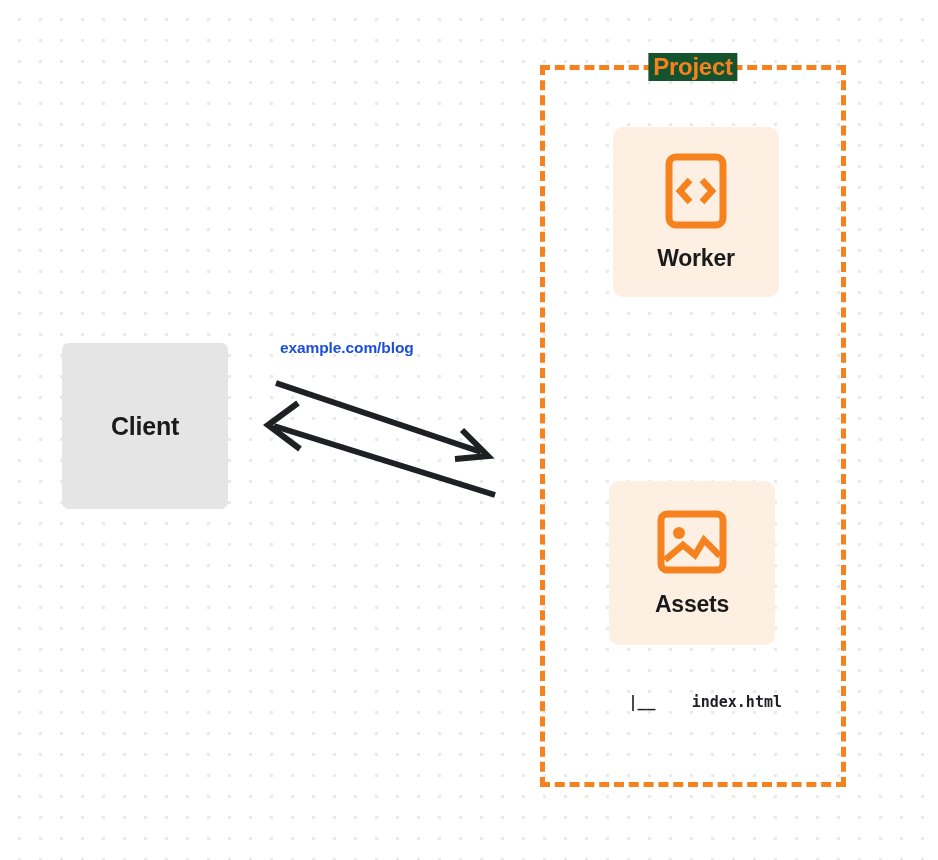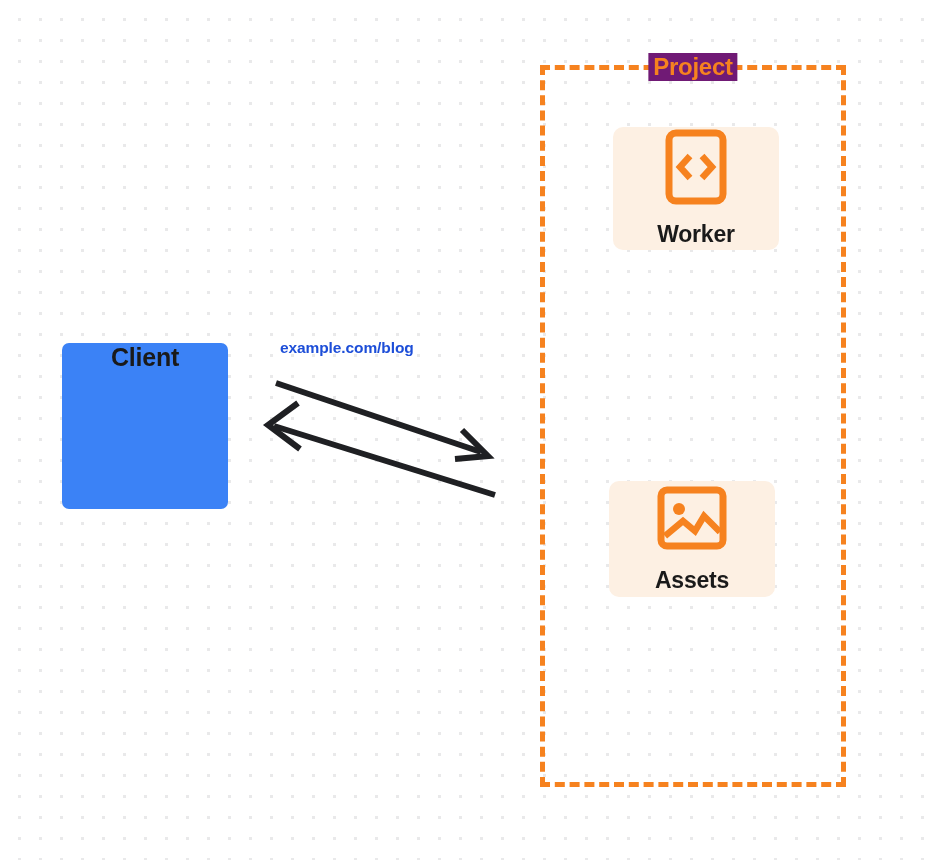--- a/index.html
+++ b/index.html
@@ -19,24 +19,24 @@
     -webkit-font-smoothing: antialiased;
   }
 
   
   .client-node {
     position: absolute;
     left: 62px;
     top: 343px;
     width: 166px;
     height: 166px;
-    background: #3b82f6;
+    background: #e5e5e5;
     border-radius: 7px;
     display: flex;
-    align-items: flex-start;
+    align-items: center;
     justify-content: center;
   }
   .client-label {
     font-size: 25px;
     font-weight: bold;
     color: #1a1a1a;
     letter-spacing: -0.2px;
   }
 
   
@@ -66,21 +66,21 @@
     width: 306px;
     height: 722px;
     border: 5px dashed #f6821f;
     box-sizing: border-box;
   }
   .project-title {
     position: absolute;
     left: 50%;
     top: -17px;
     transform: translateX(-50%);
-    background: #701a75;
+    background: #14532d;
     padding: 0 5px;
     font-size: 24px;
     font-weight: bold;
     color: #f6821f;
     letter-spacing: -0.3px;
     white-space: nowrap;
   }
 
   
   .card {
@@ -88,27 +88,27 @@
     width: 166px;
     background: #fdf0e3;
     border-radius: 10px;
     display: flex;
     flex-direction: column;
     align-items: center;
   }
   .card-worker {
     left: 613px;
     top: 127px;
-    height: 123px;
+    height: 170px;
     justify-content: center;
   }
   .card-assets {
     left: 609px;
     top: 481px;
-    height: 116px;
+    height: 164px;
     justify-content: center;
   }
   .card-icon {
     display: block;
   }
   .card-label {
     margin-top: 16px;
     font-size: 23px;
     font-weight: bold;
     color: #1a1a1a;
@@ -171,14 +171,15 @@
 <div class="card card-assets">
   <svg class="card-icon" width="72" height="66" viewBox="0 0 72 66">
     <rect x="5" y="5" width="62" height="56" rx="6" ry="6" fill="none" stroke="#f6821f" stroke-width="7"></rect>
     <circle cx="23" cy="24" r="6" fill="#f6821f"></circle>
     <polyline points="9,51 27,36 39,46 48,31 64,47" fill="none" stroke="#f6821f" stroke-width="6.5" stroke-linecap="butt" stroke-linejoin="miter"></polyline>
   </svg>
   <span class="card-label">Assets</span>
 </div>
 
 <div class="file-tree">
+  <div>|__    index.html</div>
   
 </div>
 
 </body></html>

